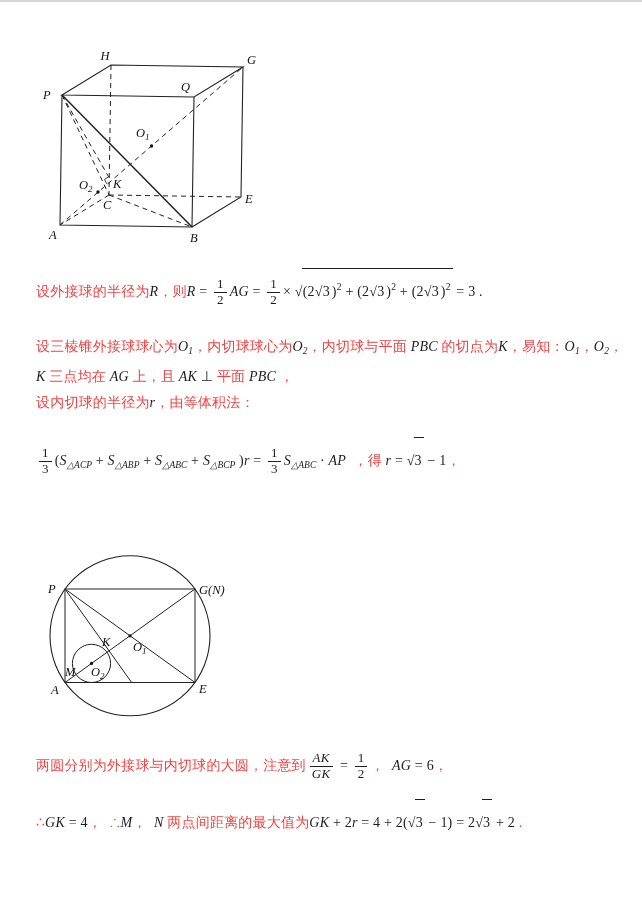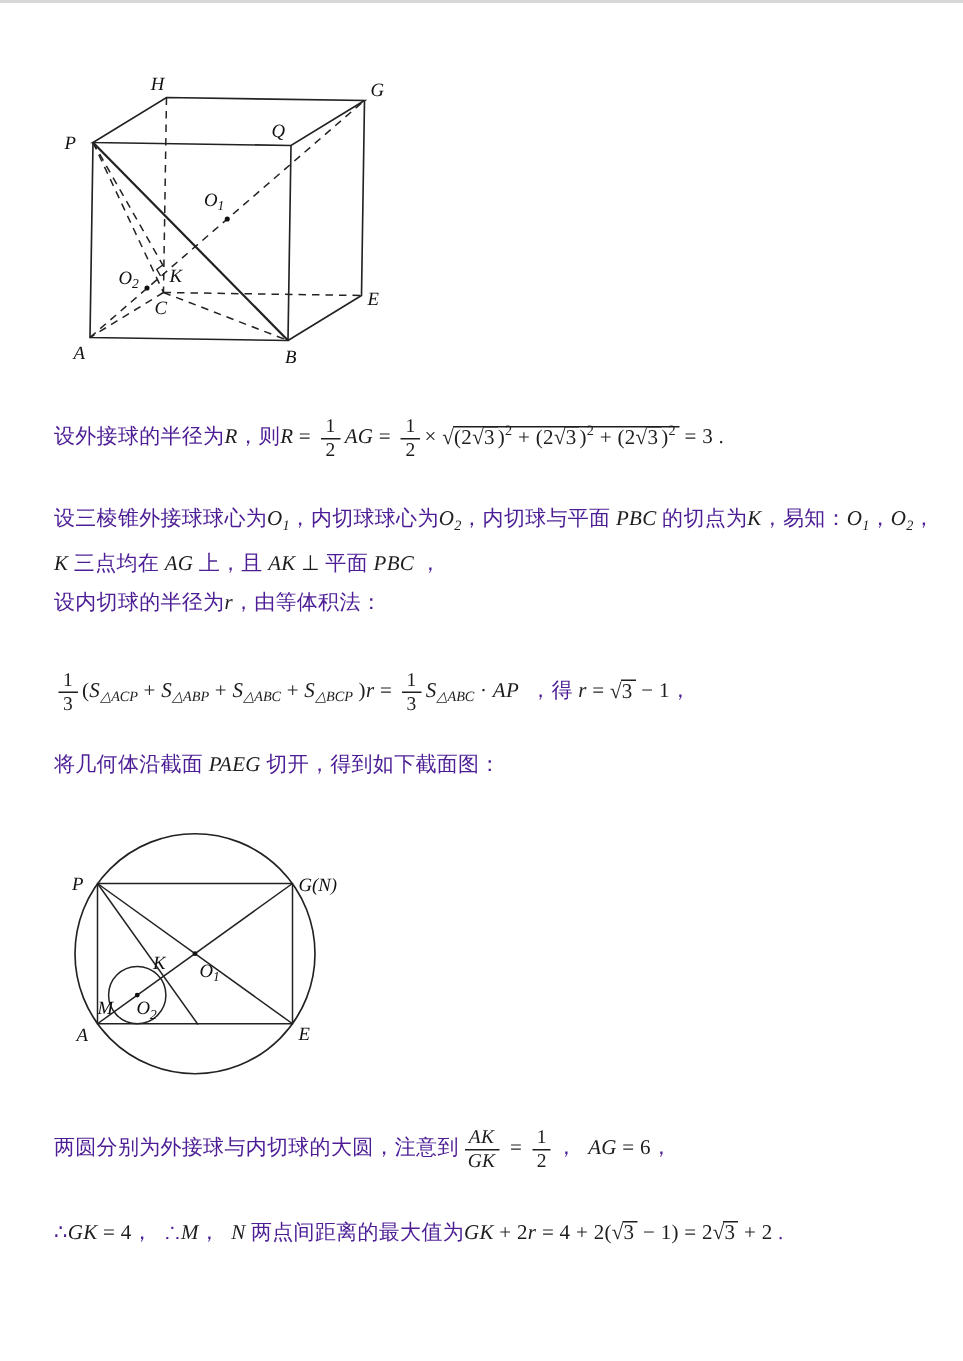--- a/index.html
+++ b/index.html
@@ -5,32 +5,32 @@
   html,body{margin:0;padding:0;background:#ffffff;}
   #page{
     position:relative;width:642px;height:907px;background:#ffffff;
     border-top:2px solid #d7d7d7;overflow:hidden;
     font-family:"Liberation Serif", serif;color:#1d1d1d;
   }
   .line{
     position:absolute;left:36px;white-space:pre;
     font-size:14px;line-height:1.3;letter-spacing:0.2px;
   }
-  .r{color:#4c1d95;}
+  .r{color:#ef4444;}
   .i{font-style:italic;font-family:"Liberation Serif", serif;}
   .sup{font-size:9.5px;vertical-align:6px;}
   .sub{font-size:9.5px;vertical-align:-3px;font-style:italic;letter-spacing:0;}
   .frac{
     display:inline-flex;flex-direction:column;align-items:center;
     vertical-align:middle;line-height:1.15;font-size:13px;margin:0 3px;text-align:center;
   }
   .frac .num{border-bottom:1px solid currentColor;padding:0 3px;}
   .frac .den{padding:0 3px;}
   .sqrt .rad{font-style:normal;}
-  .sqrt .vinc{border-top:1px solid currentColor;padding:0 2px 0 1px;margin-left:-1px;}
+  .sqrt .vinc{border-top:1px solid currentColor;padding:15px 2px 0 1px;margin-left:-1px;}
   svg text{font-family:"Liberation Serif", serif;font-style:italic;font-size:12.5px;fill:#111;}
   svg .lbl-sub{font-size:9px;}
   .fig{position:absolute;}
 </style>
 </head>
 <body>
 
 <div id="page">
 
   <svg class="fig" style="left:40px;top:40px" width="222" height="208" viewBox="0 0 222 208">
@@ -63,21 +63,20 @@
     <text x="96" y="95"><tspan>O</tspan><tspan class="lbl-sub" dy="3">1</tspan></text>
     <text x="39" y="147"><tspan>O</tspan><tspan class="lbl-sub" dy="3">2</tspan></text>
     <text x="73" y="146">K</text>
   </svg>
 
   <div class="line" style="top:275px"><span class="r">设外接球的半径为</span><span class="i">R</span><span class="r">，</span><span class="r">则</span><span class="i">R</span><span> = </span><span class="frac"><span class="num"><span>1</span></span><span class="den"><span>2</span></span></span><span class="i">AG</span><span> = </span><span class="frac"><span class="num"><span>1</span></span><span class="den"><span>2</span></span></span><span>× </span><span class="sqrt"><span class="rad">√</span><span class="vinc"><span>(2</span><span class="sqrt"><span class="rad">√</span><span class="vinc"><span>3</span></span></span><span>)</span><span class="sup">2</span><span> + (2</span><span class="sqrt"><span class="rad">√</span><span class="vinc"><span>3</span></span></span><span>)</span><span class="sup">2</span><span> + (2</span><span class="sqrt"><span class="rad">√</span><span class="vinc"><span>3</span></span></span><span>)</span><span class="sup">2</span></span></span><span> = 3</span><span> .</span></div>
   <div class="line" style="top:336px"><span class="r">设三棱锥外接球球心为</span><span class="i">O</span><span class="sub">1</span><span class="r">，</span><span class="r">内切球球心为</span><span class="i">O</span><span class="sub">2</span><span class="r">，</span><span class="r">内切球与平面</span><span class="i"> PBC </span><span class="r">的切点为</span><span class="i">K</span><span class="r">，</span><span class="r">易知：</span><span class="i">O</span><span class="sub">1</span><span class="r">，</span><span class="i">O</span><span class="sub">2</span><span class="r">，</span></div>
   <div class="line" style="top:366px"><span class="i">K</span><span class="r"> 三点均在 </span><span class="i">AG</span><span class="r"> 上，且 </span><span class="i">AK</span><span> ⊥ </span><span class="r">平面</span><span class="i"> PBC </span><span class="r">，</span></div>
   <div class="line" style="top:392px"><span class="r">设内切球的半径为</span><span class="i">r</span><span class="r">，</span><span class="r">由等体积法：</span></div>
   <div class="line" style="top:444px"><span class="frac"><span class="num"><span>1</span></span><span class="den"><span>3</span></span></span><span>(</span><span class="i">S</span><span class="sub">△ACP</span><span> + </span><span class="i">S</span><span class="sub">△ABP</span><span> + </span><span class="i">S</span><span class="sub">△ABC</span><span> + </span><span class="i">S</span><span class="sub">△BCP</span><span> )</span><span class="i">r</span><span> = </span><span class="frac"><span class="num"><span>1</span></span><span class="den"><span>3</span></span></span><span class="i">S</span><span class="sub">△ABC</span><span> · </span><span class="i">AP</span><span class="r">  ，</span><span class="r">得</span><span> </span><span class="i">r</span><span> = </span><span class="sqrt"><span class="rad">√</span><span class="vinc"><span>3</span></span></span><span> − 1</span><span class="r">，</span></div>
-  <div class="line" style="top:500px"><span class="r">将几何体沿截面</span><span class="i"> PAEG </span><span class="r">切开，得到如下截面图：</span></div>
 
   <svg class="fig" style="left:35px;top:527px" width="200" height="205" viewBox="0 0 200 205">
     <circle cx="95" cy="106.8" r="80" stroke="#222" stroke-width="1.1" fill="none"></circle>
     <g stroke="#222" stroke-width="1" fill="none">
       <rect x="30" y="60" width="130" height="93.5"></rect>
       <path d="M30,153.5 L160,60"></path>
       <path d="M30,60 L160,153.5"></path>
       <path d="M30,60 L97,154"></path>
     </g>
     <circle cx="56.5" cy="134.4" r="19.1" stroke="#222" stroke-width="1" fill="none"></circle>

